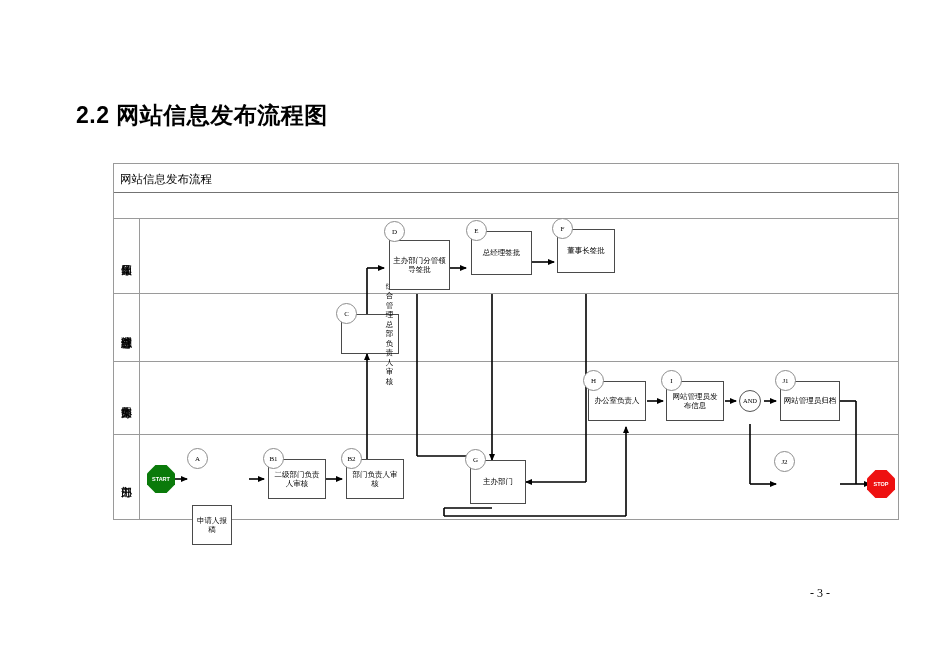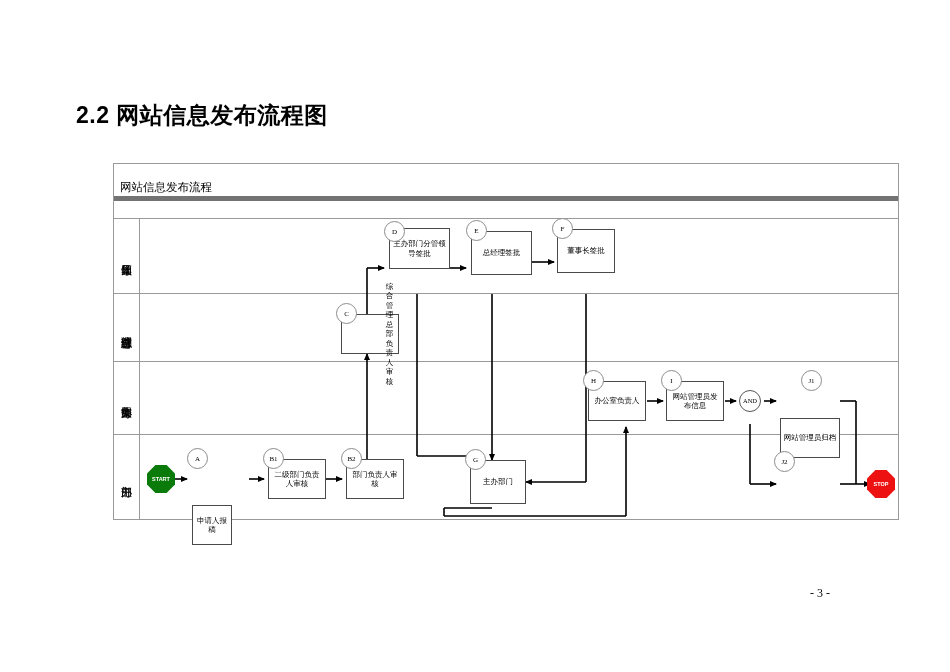--- a/index.html
+++ b/index.html
@@ -21,22 +21,22 @@
     position:absolute;left:810px;top:586px;
     font-size:12px;color:#000;
   }
 
   
   .diagram{
     position:absolute;left:113px;top:163px;width:786px;height:357px;
     border:1px solid #9a9a9a;box-sizing:border-box;background:#fff;
   }
   .diag-title-row{
-    position:absolute;left:0;top:12px;width:100%;height:25px;
-    border-bottom:5px solid #737373;box-sizing:border-box;
+    position:absolute;left:0;top:4px;width:100%;height:25px;
+    border-bottom:1px solid #737373;box-sizing:border-box;
   }
   .diag-title-row span{
     position:absolute;left:6px;top:4px;font-size:11.5px;color:#000;
   }
   .diag-sub-row{
     position:absolute;left:0;top:25px;width:100%;height:30px;
     border-bottom:1px solid #9a9a9a;box-sizing:border-box;
   }
 
   .lane{
@@ -228,35 +228,35 @@
       <span>网站管理员发布信息</span>
     </div>
     <div class="tag" style="left:547px;top:206px;">
       <span>I</span>
     </div>
 
     <div class="gate" style="left:625px;top:226px;">
       <span>AND</span>
     </div>
 
-    <div class="node" style="left:666px;top:217px;width:60px;height:40px;margin-top:37px;">
+    <div class="node" style="left:666px;top:217px;width:60px;height:40px;">
       <span>网站管理员归档</span>
     </div>
-    <div class="tag" style="left:661px;top:206px;margin-left:26px;">
+    <div class="tag" style="left:661px;top:206px;">
       <span>J1</span>
     </div>
 
     <div class="node" style="left:227px;top:150px;width:58px;height:40px;padding-left:41px;">
       <span>综合管理总部负责人审核</span>
     </div>
     <div class="tag" style="left:222px;top:139px;">
       <span>C</span>
     </div>
 
-    <div class="node" style="left:275px;top:64px;width:61px;height:41px;">
+    <div class="node" style="left:275px;top:76px;width:61px;height:50px;">
       <span>主办部门分管领导签批</span>
     </div>
     <div class="tag" style="left:270px;top:57px;">
       <span>D</span>
     </div>
 
     <div class="node" style="left:357px;top:67px;width:61px;height:44px;">
       <span>总经理签批</span>
     </div>
     <div class="tag" style="left:352px;top:56px;">

